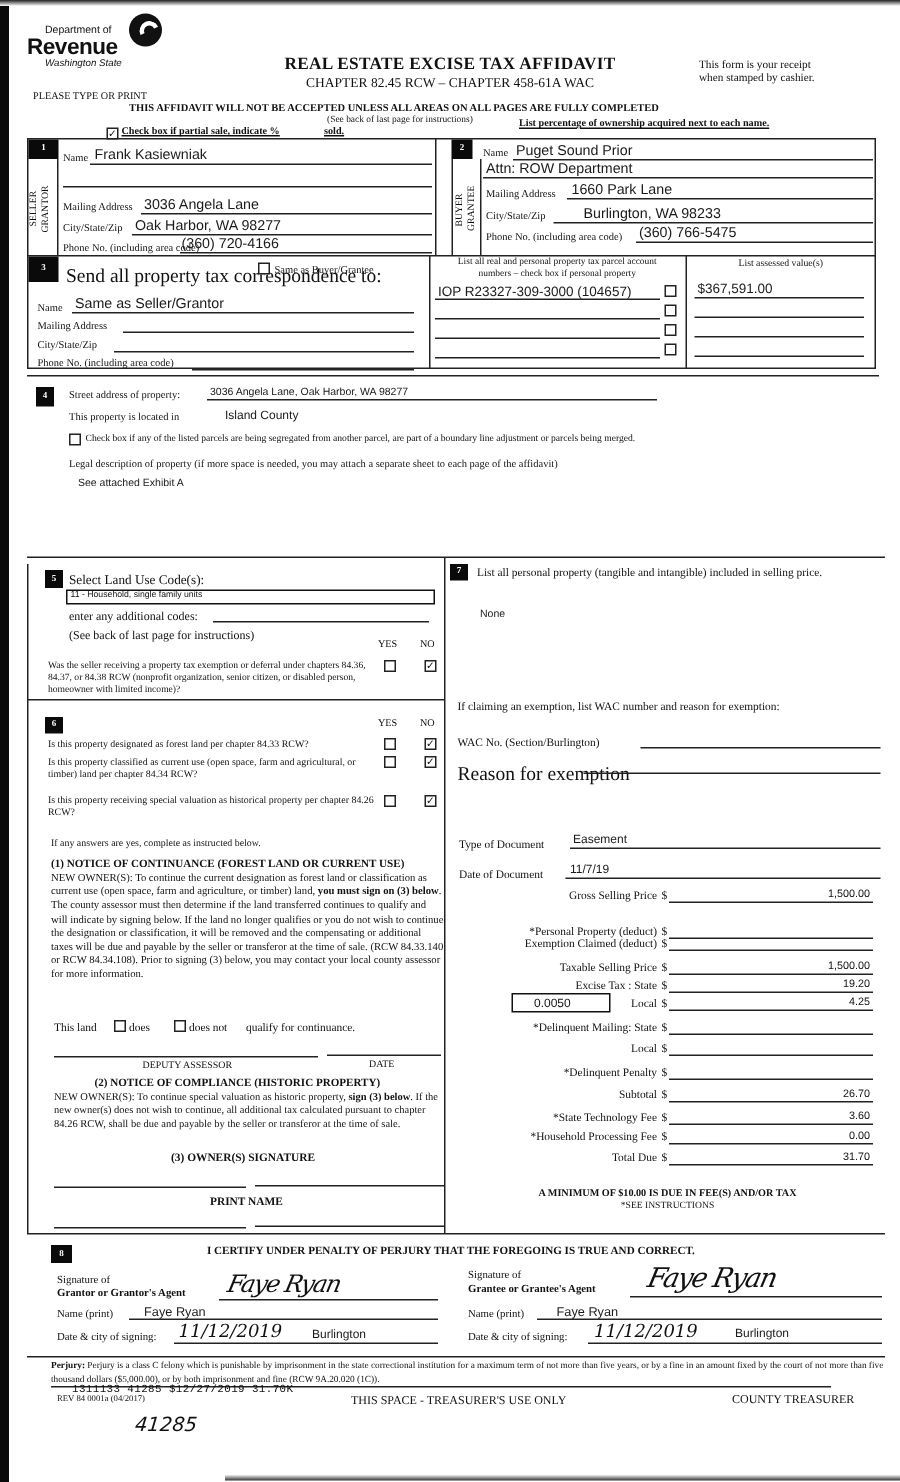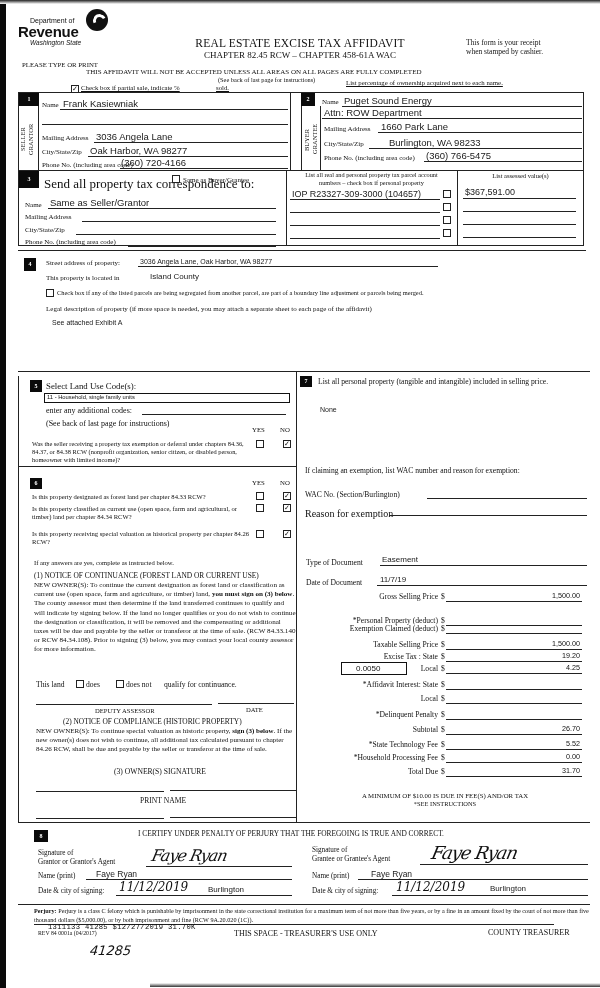--- a/index.html
+++ b/index.html
@@ -9,21 +9,21 @@
   .leftbar { position: absolute; left: 0; top: 0; width: 6px; height: 988px; background: #0a0a0a; }
   .topedge { position: absolute; left: 0; top: 0; width: 600px; height: 4px; background: linear-gradient(#222, #fff); }
   .hand { font-family: "Liberation Sans", sans-serif; font-size: 9.5px; color: #1a1a1a; }
   .hand-sm { font-family: "Liberation Sans", sans-serif; font-size: 7px; color: #1a1a1a; }
   .abs { position: absolute; }
   .line { position: absolute; border-bottom: 0.8px solid #222; }
   .box { position: absolute; border: 0.9px solid #222; }
   .num { position: absolute; background: #0a0a0a; color: #fff; font-size: 6px; text-align: center; font-weight: bold; }
   .cb { position: absolute; width: 8px; height: 8px; border: 0.9px solid #222; background: #fff; font-size: 7px; line-height: 7px; text-align: center; font-family: "DejaVu Sans", sans-serif; }
   .vert { position: absolute; writing-mode: vertical-rl; transform: rotate(180deg); font-size: 6.5px; text-align: center; line-height: 7px; }
-  .bold { font-weight: normal; }
+  .bold { font-weight: bold; }
   .center { text-align: center; }
   .fee-row { position: absolute; left: 300px; width: 290px; height: 12px; }
   .fee-label { position: absolute; right: 152px; top: 0; font-size: 7.6px; white-space: nowrap; }
   .fee-dollar { position: absolute; left: 141px; top: 0; font-size: 7.6px; }
   .fee-line { position: absolute; left: 146px; right: 8px; top: 9px; border-bottom: 0.8px solid #222; }
   .fee-val { position: absolute; right: 10px; top: -1px; font-family: "Liberation Sans", sans-serif; font-size: 7.2px; }
   .sig { position: absolute; font-family: "DejaVu Serif", serif; font-style: italic; font-size: 16px; color: #111; letter-spacing: -1px; transform: skewX(-12deg); }
   .logo-circle { position: absolute; left: 86px; top: 9px; width: 22px; height: 22px; border-radius: 50%; background: #111; }
   .logo-swoosh { position: absolute; left: 93px; top: 14px; width: 13px; height: 13px; border-radius: 50%; border: 3px solid #fff; border-right-color: transparent; border-bottom-color: transparent; transform: rotate(20deg); }
 </style>
@@ -75,21 +75,21 @@
   <div class="abs" style="left:42px;top:161px;font-size:7px;">Phone No. (including area code)</div>
   <div class="abs hand" style="left:121px;top:157px;">(360) 720-4166</div>
   <div class="line" style="left:120px;top:168px;width:168px;"></div>
 
   <div class="num" style="left:301px;top:93px;width:14px;height:13px;line-height:13px;">2</div>
   <div class="abs" style="left:301px;top:106px;width:20px;height:64px;border-right:0.9px solid #222;border-left:0.9px solid #222;">
     <div class="vert" style="left:1px;top:16px;height:36px;">BUYER</div>
     <div class="vert" style="left:9px;top:10px;height:46px;">GRANTEE</div>
   </div>
   <div class="abs" style="left:322px;top:98px;font-size:7px;">Name</div>
-  <div class="abs hand" style="left:344px;top:95px;">Puget Sound Energy</div>
+  <div class="abs hand" style="left:344px;top:95px;">Puget Sound Prior</div>
   <div class="line" style="left:342px;top:106px;width:240px;"></div>
   <div class="abs hand" style="left:324px;top:107px;">Attn:  ROW Department</div>
   <div class="line" style="left:322px;top:118px;width:260px;"></div>
   <div class="abs" style="left:324px;top:125px;font-size:7px;">Mailing Address</div>
   <div class="abs hand" style="left:381px;top:121px;">1660 Park Lane</div>
   <div class="line" style="left:378px;top:132px;width:204px;"></div>
   <div class="abs" style="left:324px;top:140px;font-size:7px;">City/State/Zip</div>
   <div class="abs hand" style="left:371px;top:137px;padding-left:18px;">Burlington, WA 98233</div>
   <div class="line" style="left:369px;top:148px;width:213px;"></div>
   <div class="abs" style="left:324px;top:154px;font-size:7px;">Phone No. (including area code)</div>
@@ -202,21 +202,21 @@
   <div class="abs bold" style="left:140px;top:796px;font-size:7.6px;">PRINT NAME</div>
   <div class="line" style="left:36px;top:818px;width:128px;"></div>
   <div class="line" style="left:170px;top:817px;width:126px;"></div>
 
   <div class="num" style="left:300px;top:376px;width:12px;height:11px;line-height:11px;">7</div>
   <div class="abs" style="left:318px;top:376px;width:270px;font-size:7.6px;line-height:12px;">List all  personal property (tangible and intangible) included in selling price.</div>
   <div class="abs hand-sm" style="left:320px;top:406px;">None</div>
   <div class="abs" style="left:305px;top:466px;font-size:7.6px;text-align:center;">If claiming an exemption, list WAC number and reason for exemption:</div>
   <div class="abs" style="left:305px;top:490px;font-size:7.6px;">WAC No. (Section/Burlington)</div>
   <div class="line" style="left:427px;top:498px;width:160px;"></div>
-  <div class="abs" style="left:305px;top:508px;font-size:10px;">Reason for exemption</div>
+  <div class="abs" style="left:305px;top:508px;font-size:13px;">Reason for exemption</div>
   <div class="line" style="left:389px;top:515px;width:198px;"></div>
 
   <div class="abs" style="left:306px;top:558px;font-size:7.6px;">Type of Document</div>
   <div class="abs hand-sm" style="left:382px;top:555px;font-size:8px;">Easement</div>
   <div class="line" style="left:380px;top:565px;width:207px;"></div>
   <div class="abs" style="left:306px;top:578px;font-size:7.6px;">Date of Document</div>
   <div class="abs hand-sm" style="left:380px;top:575px;font-size:8px;">11/7/19</div>
   <div class="line" style="left:377px;top:585px;width:210px;"></div>
 
   <div class="fee-row" style="top:592px;">
@@ -252,21 +252,21 @@
   <div class="abs" style="left:341px;top:662px;width:66px;height:13px;border:1px solid #111;">
     <span class="abs" style="left:14px;top:1px;font-family:'Liberation Sans',sans-serif;font-size:8px;">0.0050</span>
   </div>
   <div class="fee-row" style="top:664px;">
     <span class="fee-label">Local</span>
       <span class="fee-dollar">$</span>
       <span class="fee-line"></span>
       <span class="fee-val">4.25</span>
   </div>
   <div class="fee-row" style="top:680px;">
-    <span class="fee-label">*Affidavit Interest: State</span>
+    <span class="fee-label">*Delinquent Mailing: State</span>
       <span class="fee-dollar">$</span>
       <span class="fee-line"></span>
       <span class="fee-val"></span>
   </div>
   <div class="fee-row" style="top:694px;">
     <span class="fee-label">Local</span>
       <span class="fee-dollar">$</span>
       <span class="fee-line"></span>
       <span class="fee-val"></span>
   </div>
@@ -279,21 +279,21 @@
   <div class="fee-row" style="top:725px;">
     <span class="fee-label">Subtotal</span>
       <span class="fee-dollar">$</span>
       <span class="fee-line"></span>
       <span class="fee-val">26.70</span>
   </div>
   <div class="fee-row" style="top:740px;">
     <span class="fee-label">*State Technology Fee</span>
       <span class="fee-dollar">$</span>
       <span class="fee-line"></span>
-      <span class="fee-val">5.52</span>
+      <span class="fee-val">3.60</span>
   </div>
   <div class="fee-row" style="top:753px;">
     <span class="fee-label">*Household Processing Fee</span>
       <span class="fee-dollar">$</span>
       <span class="fee-line"></span>
       <span class="fee-val">0.00</span>
   </div>
   <div class="fee-row" style="top:767px;">
     <span class="fee-label">Total Due</span>
       <span class="fee-dollar">$</span>

